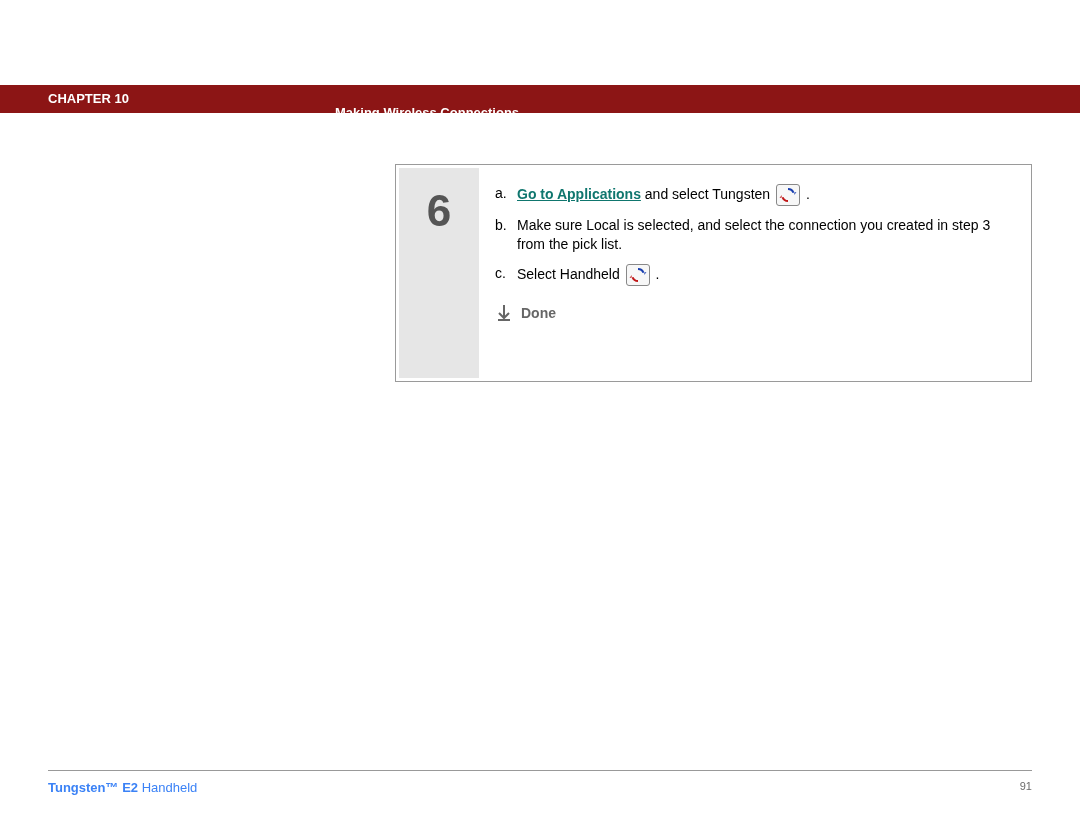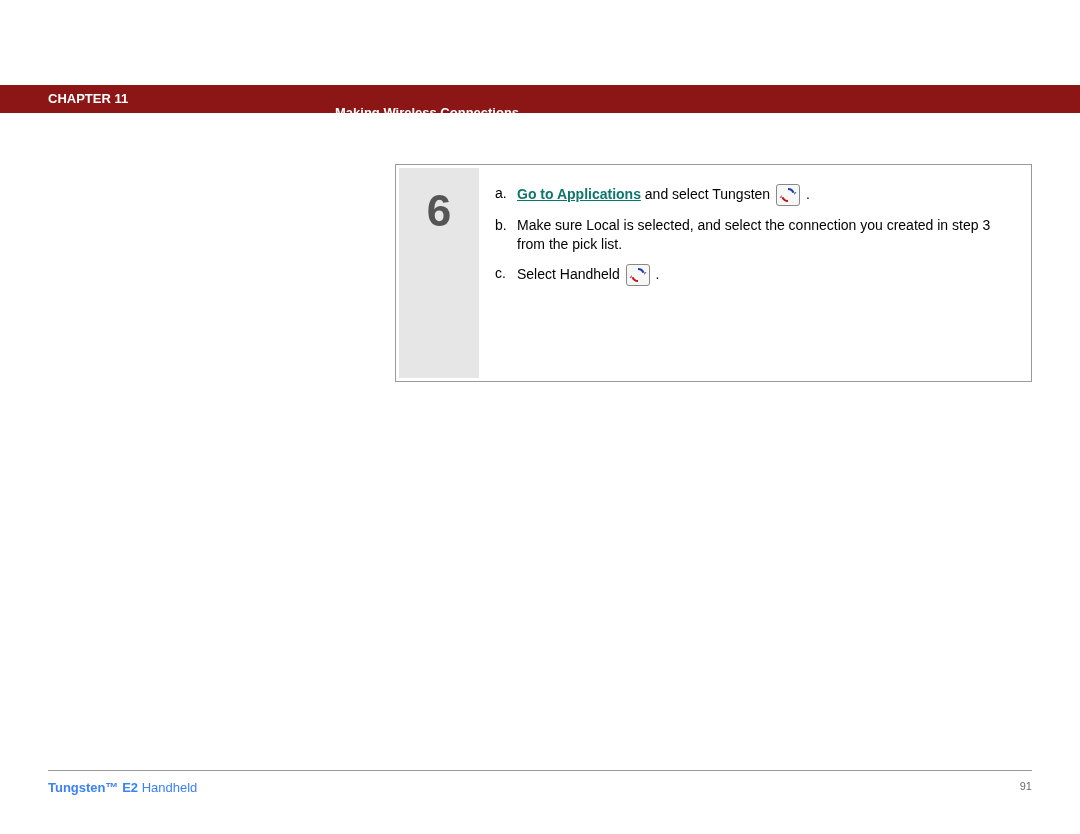--- a/index.html
+++ b/index.html
@@ -133,21 +133,21 @@
     font-size: 11px;
     color: #6b6b6b;
   }
 </style>
 </head>
 <body>
 
 <div class="header-bar">
   <div class="chapter">
     <span>CHAPTER</span>
-    <span>11</span>
+    <span>10</span>
   </div>
   <div class="title">Making Wireless Connections</div>
 </div>
 
 <div class="step-box">
   <div class="step-inner">
     <div class="step-num-col">
       <div class="step-num">6</div>
     </div>
     <div class="step-body">
@@ -178,20 +178,28 @@
               <svg width="18" height="18" viewBox="0 0 18 18">
                 <path d="M9 2 a7 7 0 0 1 6.5 4.4 l-2 .7 A5 5 0 0 0 9 4z" fill="#1a3fb0"></path>
                 <path d="M9 16 a7 7 0 0 1 -6.5 -4.4 l2 -.7 A5 5 0 0 0 9 14z" fill="#c01818"></path>
                 <polygon points="15.5,6.4 17.5,6 15.2,9" fill="#1a3fb0"></polygon>
                 <polygon points="2.5,11.6 0.5,12 2.8,9" fill="#c01818"></polygon>
               </svg>
             </span><span> .</span>
           </span>
         </li>
       </ul>
+      <div class="done-row">
+        <svg width="18" height="18" viewBox="0 0 18 18">
+          <line x1="9" y1="1" x2="9" y2="13" stroke="#666" stroke-width="2"></line>
+          <polyline points="4,9 9,14 14,9" fill="none" stroke="#666" stroke-width="2"></polyline>
+          <line x1="3" y1="16" x2="15" y2="16" stroke="#666" stroke-width="2"></line>
+        </svg>
+        <span>Done</span>
+      </div>
     </div>
   </div>
 </div>
 
 <div class="footer-rule"></div>
 <div class="footer-left">
   <span class="bold">Tungsten™ E2</span><span> Handheld</span>
 </div>
 <div class="footer-right">91</div>
 

